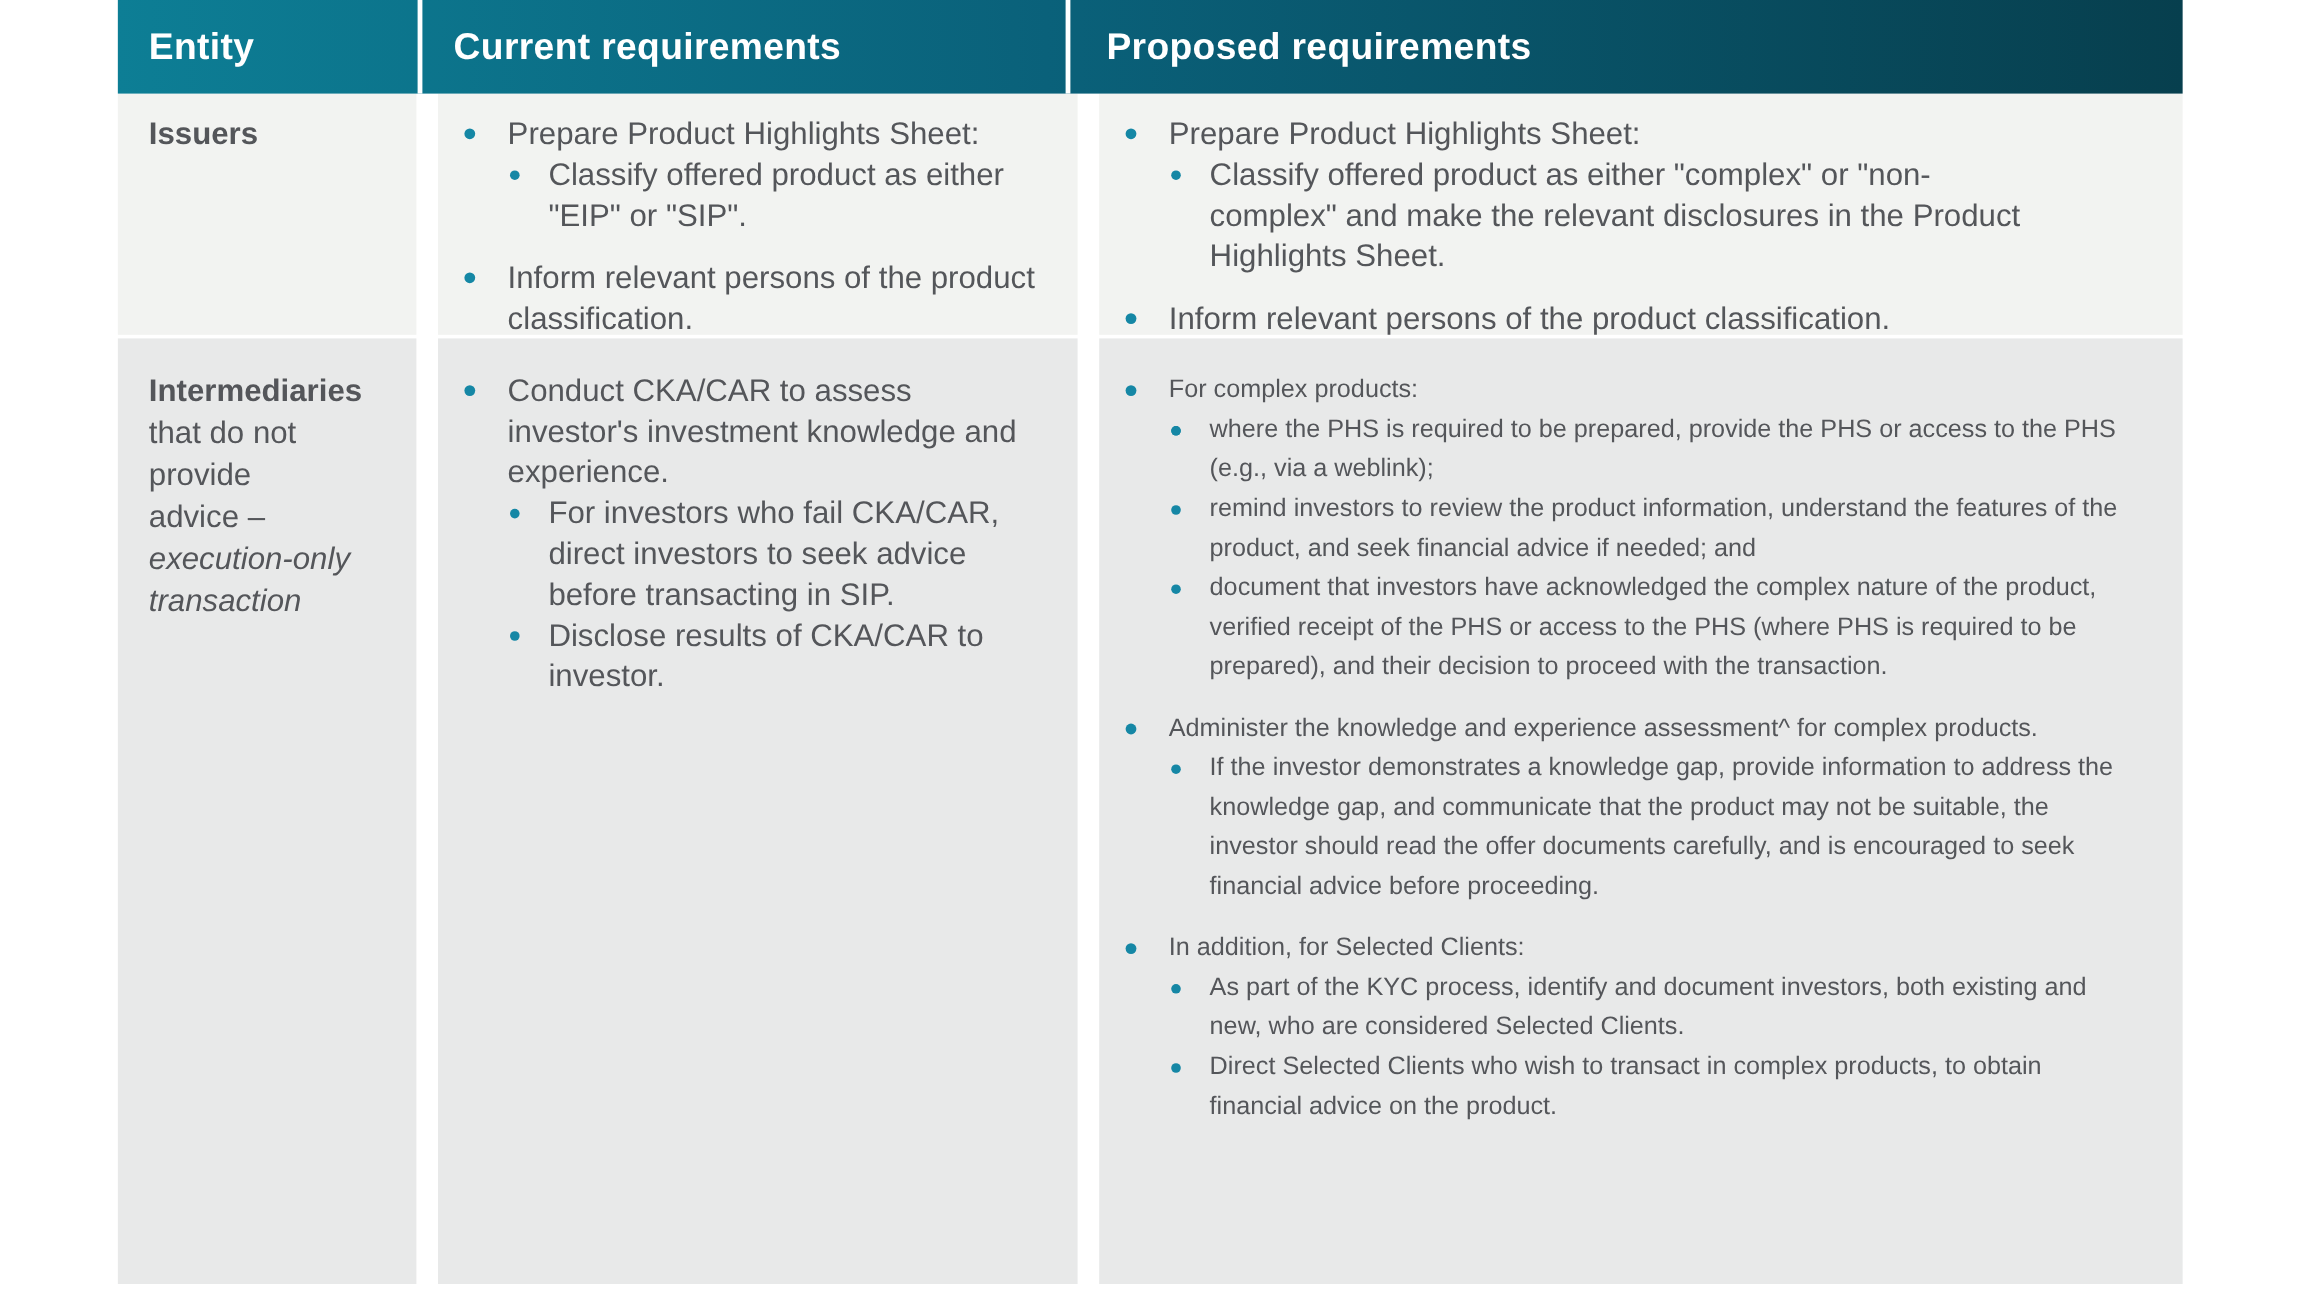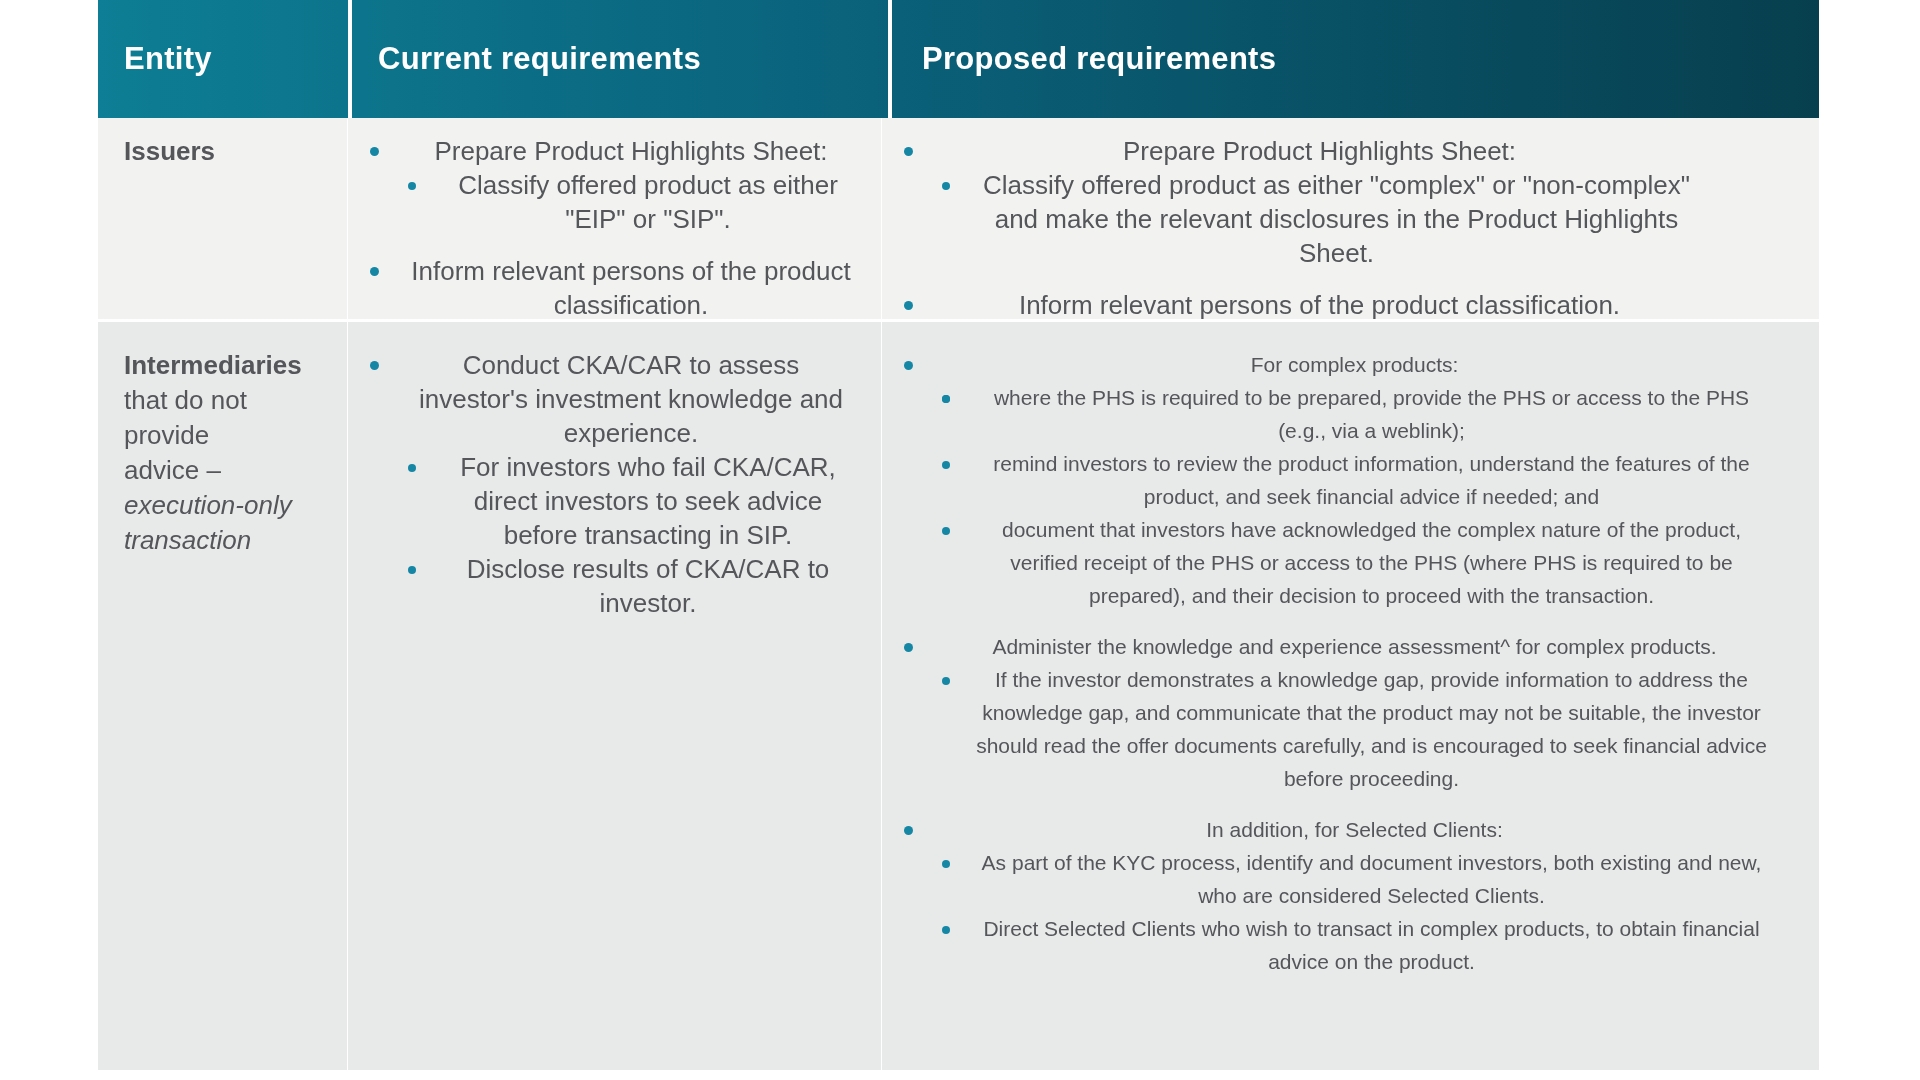--- a/index.html
+++ b/index.html
@@ -1,48 +1,48 @@
 <!DOCTYPE html>
 <html><head>
 <meta charset="utf-8">
 <style>
   html,body{margin:0;padding:0;background:#ffffff;}
   body{width:1920px;height:1080px;position:relative;font-family:"Liberation Sans",sans-serif;color:var(--text,#54565A);}
   .canvas{position:absolute;inset:0;background:#ffffff;overflow:hidden;}
   .table{position:absolute;left:98px;top:0;width:1721px;height:1070px;overflow:hidden;}
 
   
-  .thead{position:relative;height:118px;background:linear-gradient(90deg,var(--g1,#0D7E95) 0%,var(--gmid,#0A617A) 45%,var(--g2,#073F4E) 100%);
+  .thead{position:relative;height:78px;background:linear-gradient(90deg,var(--g1,#0D7E95) 0%,var(--gmid,#0A617A) 45%,var(--g2,#073F4E) 100%);
          display:grid;grid-template-columns:256px 540px 1fr;align-items:center;}
   .th{color:#ffffff;font-size:31px;font-weight:700;letter-spacing:.3px;white-space:nowrap;}
   .th-entity{padding-left:26px;}
   .th-current{padding-left:24px;}
   .th-proposed{padding-left:28px;}
   .vline{position:absolute;top:0;bottom:0;width:4px;background:#ffffff;}
   .vline-1{left:250px;}
   .vline-2{left:790px;}
 
   
-  .trow{display:grid;grid-template-columns:249px 533px 1fr;column-gap:1px;background:#ffffff;}
+  .trow{display:grid;grid-template-columns:249px 533px 1fr;column-gap:18px;background:#ffffff;}
   .row-0{height:201px;margin-bottom:3px;}
   .row-1{height:974px;}
   .cell{overflow:hidden;font-size:26px;line-height:34px;}
   .row-0 .cell{background:var(--row1,#F2F3F1);padding-top:16px;}
   .row-1 .cell{background:var(--row2,#E8E9E9);padding-top:26px;}
   .cell-entity{padding-left:26px;padding-right:12px;}
   .entity-title{font-weight:700;line-height:35px;}
   .entity-line{line-height:35px;}
   .entity-line.italic{font-style:italic;}
   .cell-current{padding-right:25px;}
   .cell-proposed{padding-right:50px;}
   .row-0 .cell-proposed{padding-right:120px;}
   .row-1 .cell-proposed{font-size:21px;line-height:33px;}
 
   ul.blist{list-style:none;margin:0;padding:0;}
-  li{position:relative;text-align:center;}
+  li{position:relative;}
   li.l1{padding-left:58px;margin-top:18px;}
   li.l1:first-child{margin-top:0;}
   li.l2{padding-left:92px;margin-top:0;}
   .dot{position:absolute;border-radius:50%;background:var(--bullet,#1587A5);}
   li.l1 > .dot{left:22px;top:13px;width:9px;height:9px;}
   li.l2 > .dot{left:60px;top:14px;width:8px;height:8px;}
 </style>
 </head>
 <body style="--g1: #0D7E95; --gmid: #0A617A; --g2: #073F4E; --row1: #F2F3F1; --row2: #E8E9E9; --text: #54565A; --bullet: #1587A5;">
 

